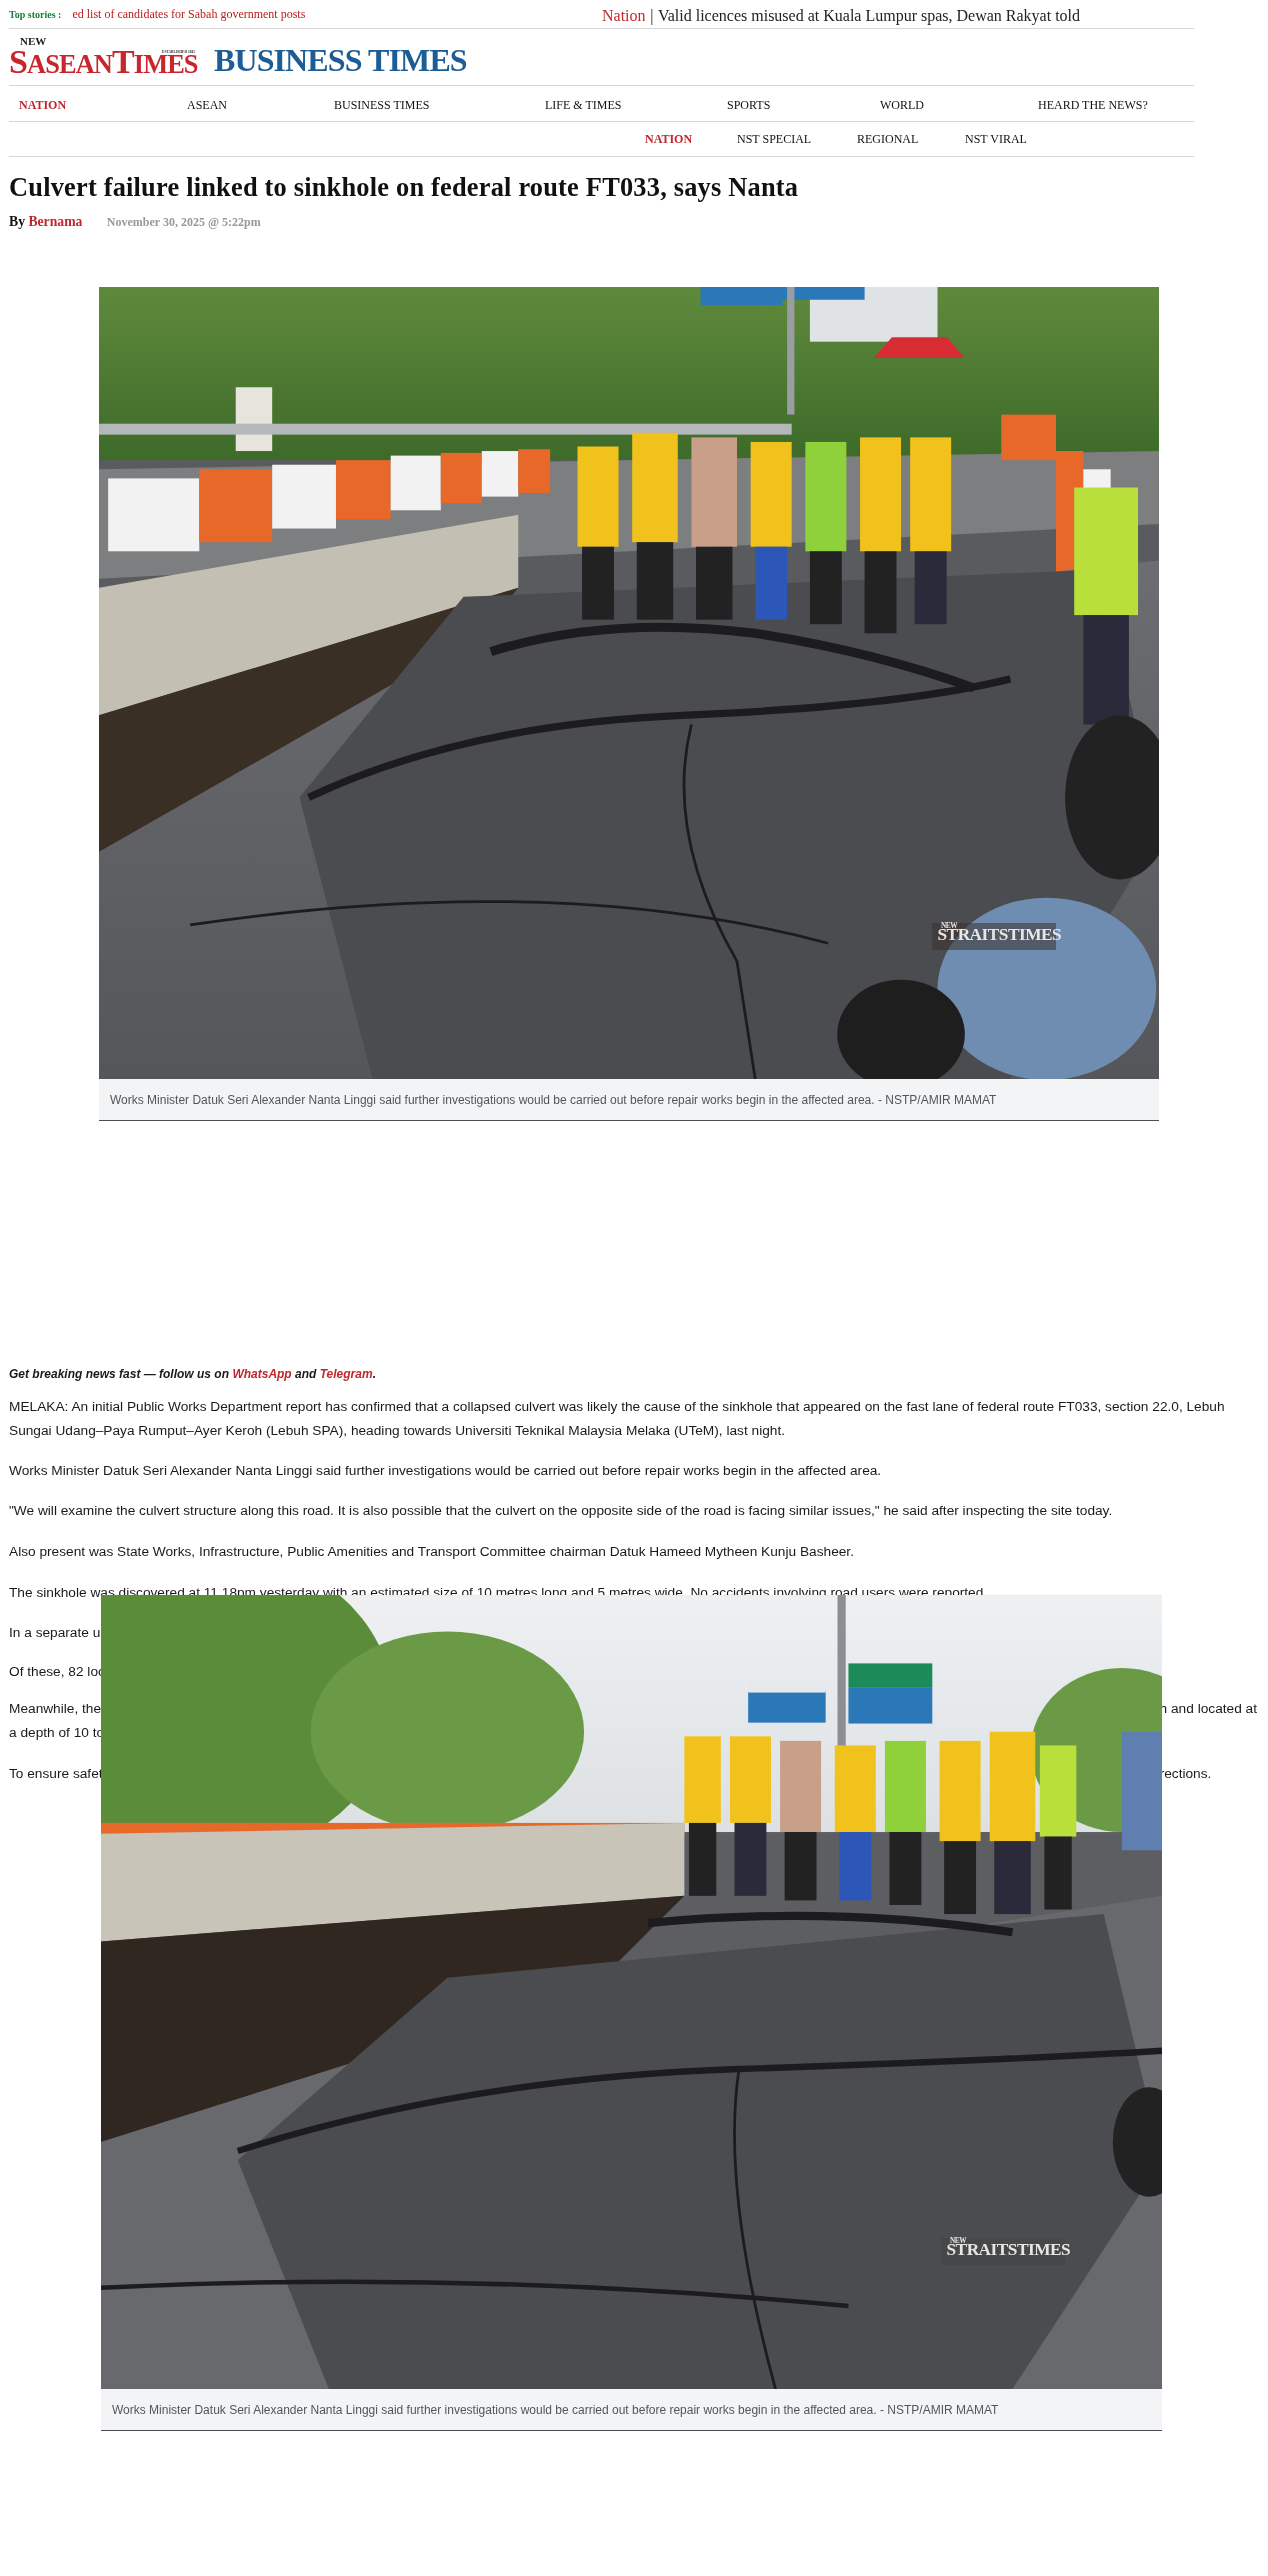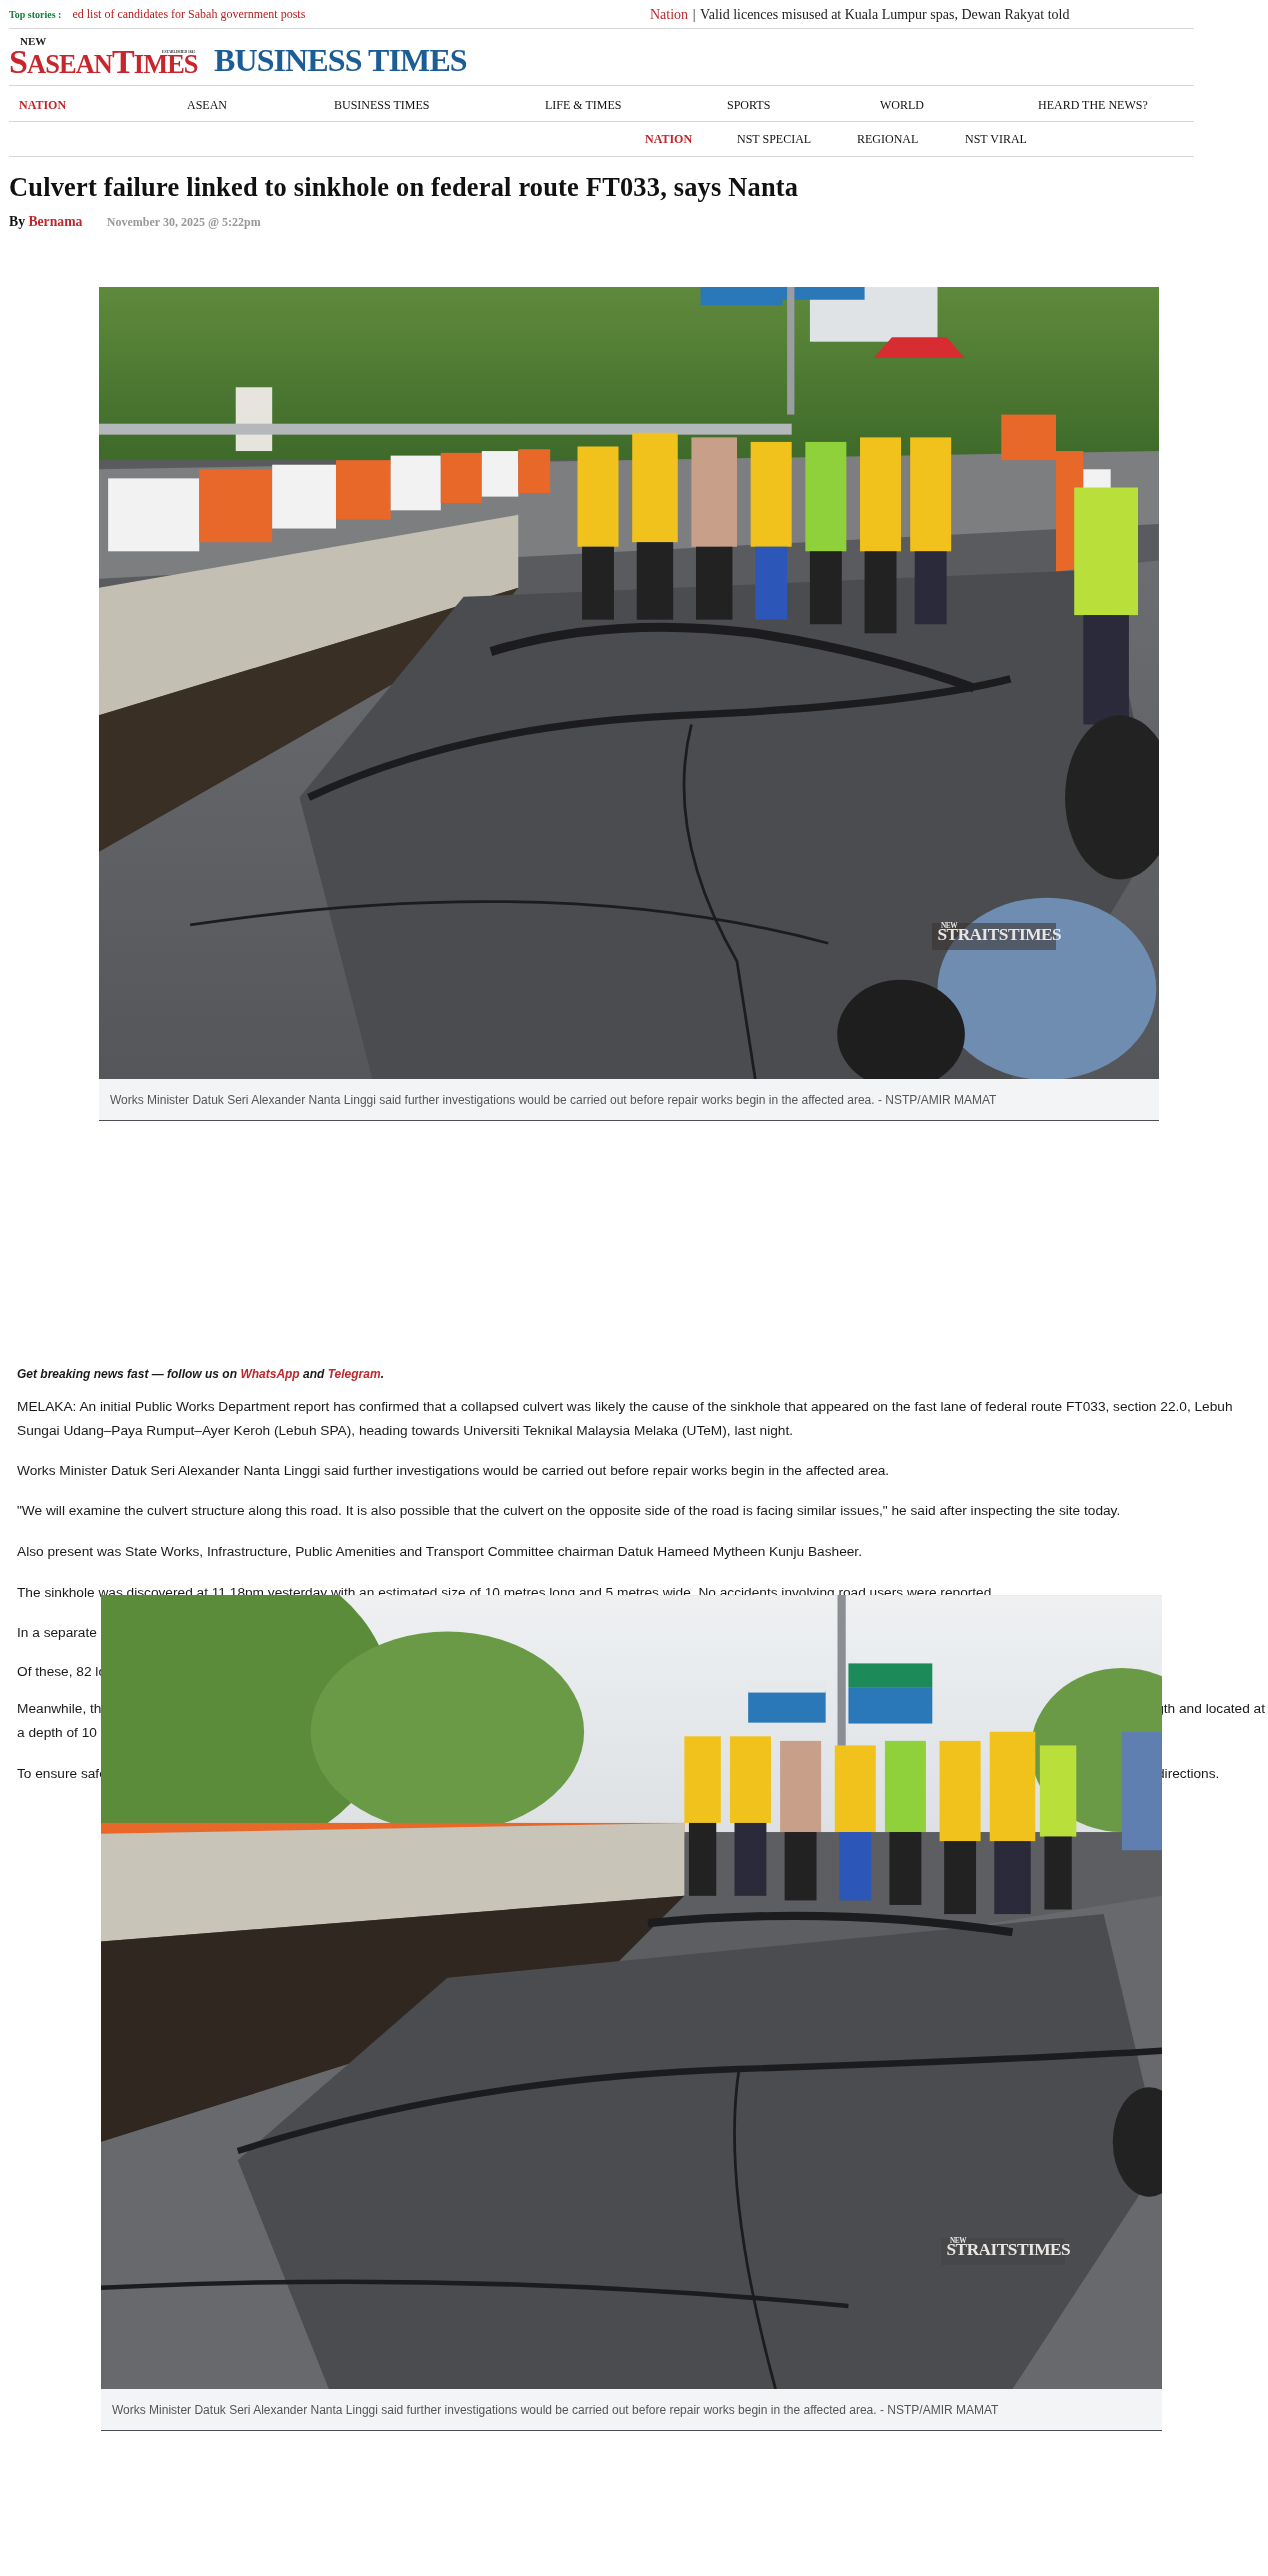--- a/index.html
+++ b/index.html
@@ -2,21 +2,21 @@
 <html style="font-size:14.6px"><head>
 <meta charset="utf-8">
 <style>
   * { box-sizing: border-box; margin: 0; padding: 0; }
   html, body { width: 1268px; background: #ffffff; }
   body { font-family: "Liberation Serif", serif; color: #111; position: relative; height: 2576px; overflow: hidden; }
   .wrap { width: 1185px; margin-left: 9px; }
   .topbar { height: 29px; border-bottom: 1.8px solid #d6d6d6; display: flex; align-items: center; font-size: 12px; position: relative; }
   .topbar .label { color: #15803d; font-weight: bold; margin-right: 11px; font-size: 10px; }
   .topbar .ticker { color: #b91c1c; }
-  .topbar .right { position: absolute; left: 641px; top: 7.3px; font-size: 14px; color: #222; }
+  .topbar .right { position: absolute; left: 593px; top: 7.3px; font-size: 16px; color: #222; }
   .topbar .right .cat { color: #c0272d; }
   .topbar .right .sep { margin: 0 4.6px; }
   .logos { height: 57px; border-bottom: 1.8px solid #d6d6d6; display: flex; align-items: center; }
   .logo-nst { position: relative; color: #c9252c; font-weight: bold; font-size: 34px; letter-spacing: -0.9px; height: 42px; line-height: 1; padding-top: 9px; }
   .logo-nst .new { position: absolute; top: 0; left: 11px; font-size: 11px; color: #222; letter-spacing: 0; }
   .logo-nst .big { font-size: 34px; }
   .logo-nst .small { font-size: 26.4px; }
   .logo-nst .est { position: absolute; top: 14.6px; left: 153px; font-size: 3.6px; color: #333; letter-spacing: 0; }
   .logo-bt { color: #1d5d96; font-weight: bold; font-size: 32px; margin-left: 16.4px; letter-spacing: -0.9px; padding-top: 7.3px; }
   .nav1 { height: 36px; border-bottom: 1.8px solid #d6d6d6; position: relative; font-size: 12px; }
@@ -31,21 +31,21 @@
   h1.title { font-family: "Liberation Serif", serif; font-weight: bold; font-size: 26.4px; margin-top: 14.6px; letter-spacing: 0.2px; color: #111; }
   .byline { margin-top: 11px; font-size: 13.7px; font-weight: bold; }
   .byline .author { color: #c0272d; }
   .byline .date { color: #999; font-size: 12px; margin-left: 21px; }
   .figure { position: absolute; left: 99px; width: 1060px; }
   .photo { width: 100%; position: relative; overflow: hidden; }
   .caption { background: #f3f4f6; border-bottom: 1.8px solid #4b4f55; font-family: "Liberation Sans", sans-serif; font-size: 12px; color: #555; padding: 0 11px; display: flex; align-items: center; }
   .watermark { position: absolute; background: rgba(60,50,45,0.55); color: #e8e6e4; font-family: "Liberation Serif", serif; font-weight: bold; padding: 1.8px 5.5px; letter-spacing: -0.5px; }
   .watermark .n { position: absolute; top: -1.8px; left: 9px; font-size: 7.3px; }
   .article { position: absolute; left: 9px; width: 1249px; font-family: "Liberation Sans", sans-serif; font-size: 13.7px; color: #1a1a1a; line-height: 24.6px; }
-  .article p { position: absolute; left: 8px; width: 1249px; }
+  .article p { position: absolute; left: 0; width: 1249px; }
   .promo { font-weight: bold; font-style: italic; font-size: 12px; }
   .promo .red { color: #c0272d; }
 </style>
 </head>
 <body>
 
 <div class="wrap">
   <div class="topbar">
     <span class="label">Top stories :</span>
     <a class="ticker">ed list of candidates for Sabah government posts</a>

